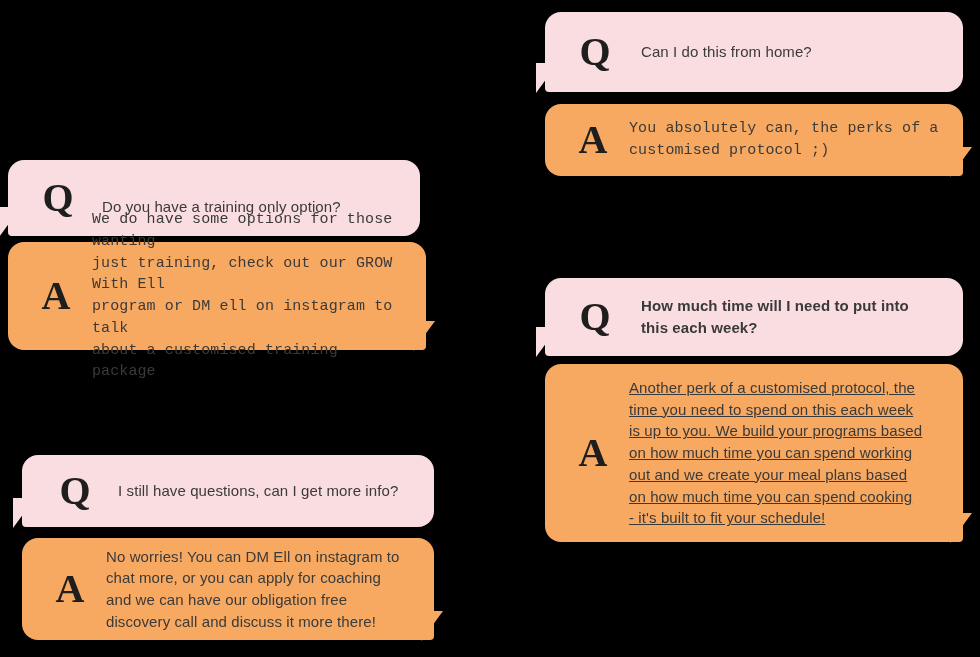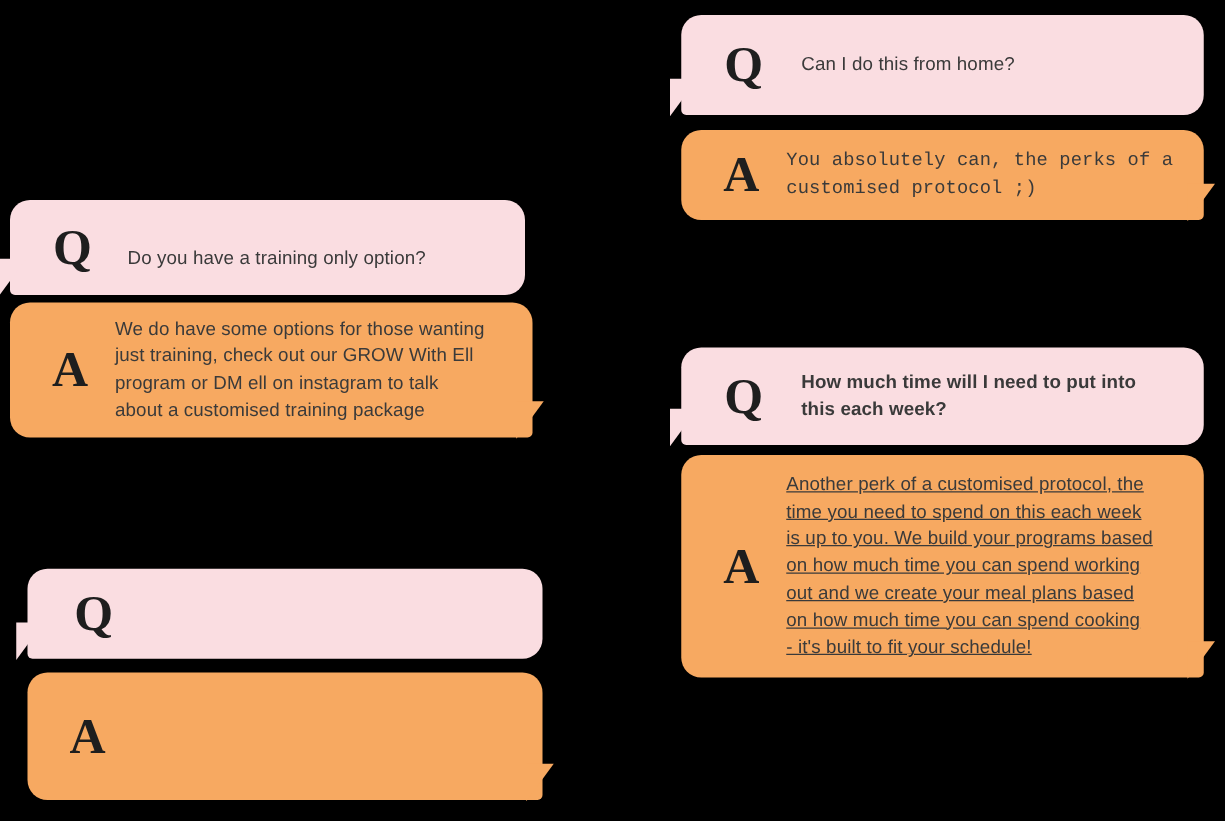--- a/index.html
+++ b/index.html
@@ -88,21 +88,21 @@
 
   
 
   
   #q1 { left: 8px;  top: 160px; width: 412px; height: 76px;  padding: 0 18px 0 22px; }
   #q1 .marker   { width: 56px; font-size: 40px; }
   #q1 .body-text{ padding-left: 16px; margin-top: 17px; }
 
   #a1 { left: 8px;  top: 242px; width: 418px; height: 108px; padding: 0 16px 0 22px; }
   #a1 .marker   { width: 52px; font-size: 40px; }
-  #a1 .body-text{ padding-left: 10px; }
+  #a1 .body-text{ padding-left: 10px; font-family: Liberation Mono, monospace; }
 
   
   #q2 { left: 22px; top: 455px; width: 412px; height: 72px;  padding: 0 18px 0 22px; }
   #q2 .marker   { width: 62px; font-size: 40px; }
   #q2 .body-text{ padding-left: 12px; }
 
   #a2 { left: 22px; top: 538px; width: 412px; height: 102px; padding: 0 16px 0 22px; }
   #a2 .marker   { width: 52px; font-size: 40px; }
   #a2 .body-text{ padding-left: 10px; }
 
@@ -140,25 +140,30 @@
     <span class="marker" style="color: rgb(30, 30, 30);">A</span>
     <span class="body-text" style="color: rgb(58, 58, 58);">We do have some options for those wanting
 just training, check out our GROW With Ell
 program or DM ell on instagram to talk
 about a customised training package</span>
   </div>
 
   <div class="bubble q" id="q2" style="background: rgb(250, 221, 225);">
     <span class="tail" style="border-left-color: rgb(250, 221, 225);"></span>
     <span class="marker" style="color: rgb(30, 30, 30);">Q</span>
+    <span class="body-text" style="color: rgb(58, 58, 58);">I still have questions, can I get more info?</span>
   </div>
 
   <div class="bubble a" id="a2" style="background: rgb(247, 169, 97);">
     <span class="tail" style="border-top-color: rgb(247, 169, 97);"></span>
     <span class="marker" style="color: rgb(30, 30, 30);">A</span>
+    <span class="body-text" style="color: rgb(58, 58, 58);">No worries! You can DM Ell on instagram to
+chat more, or you can apply for coaching
+and we can have our obligation free
+discovery call and discuss it more there!</span>
   </div>
 
   <div class="bubble q" id="q3" style="background: rgb(250, 221, 225);">
     <span class="tail" style="border-left-color: rgb(250, 221, 225);"></span>
     <span class="marker" style="color: rgb(30, 30, 30);">Q</span>
     <span class="body-text" style="color: rgb(58, 58, 58);">Can I do this from home?</span>
   </div>
 
   <div class="bubble a" id="a3" style="background: rgb(247, 169, 97);">
     <span class="tail" style="border-top-color: rgb(247, 169, 97);"></span>

